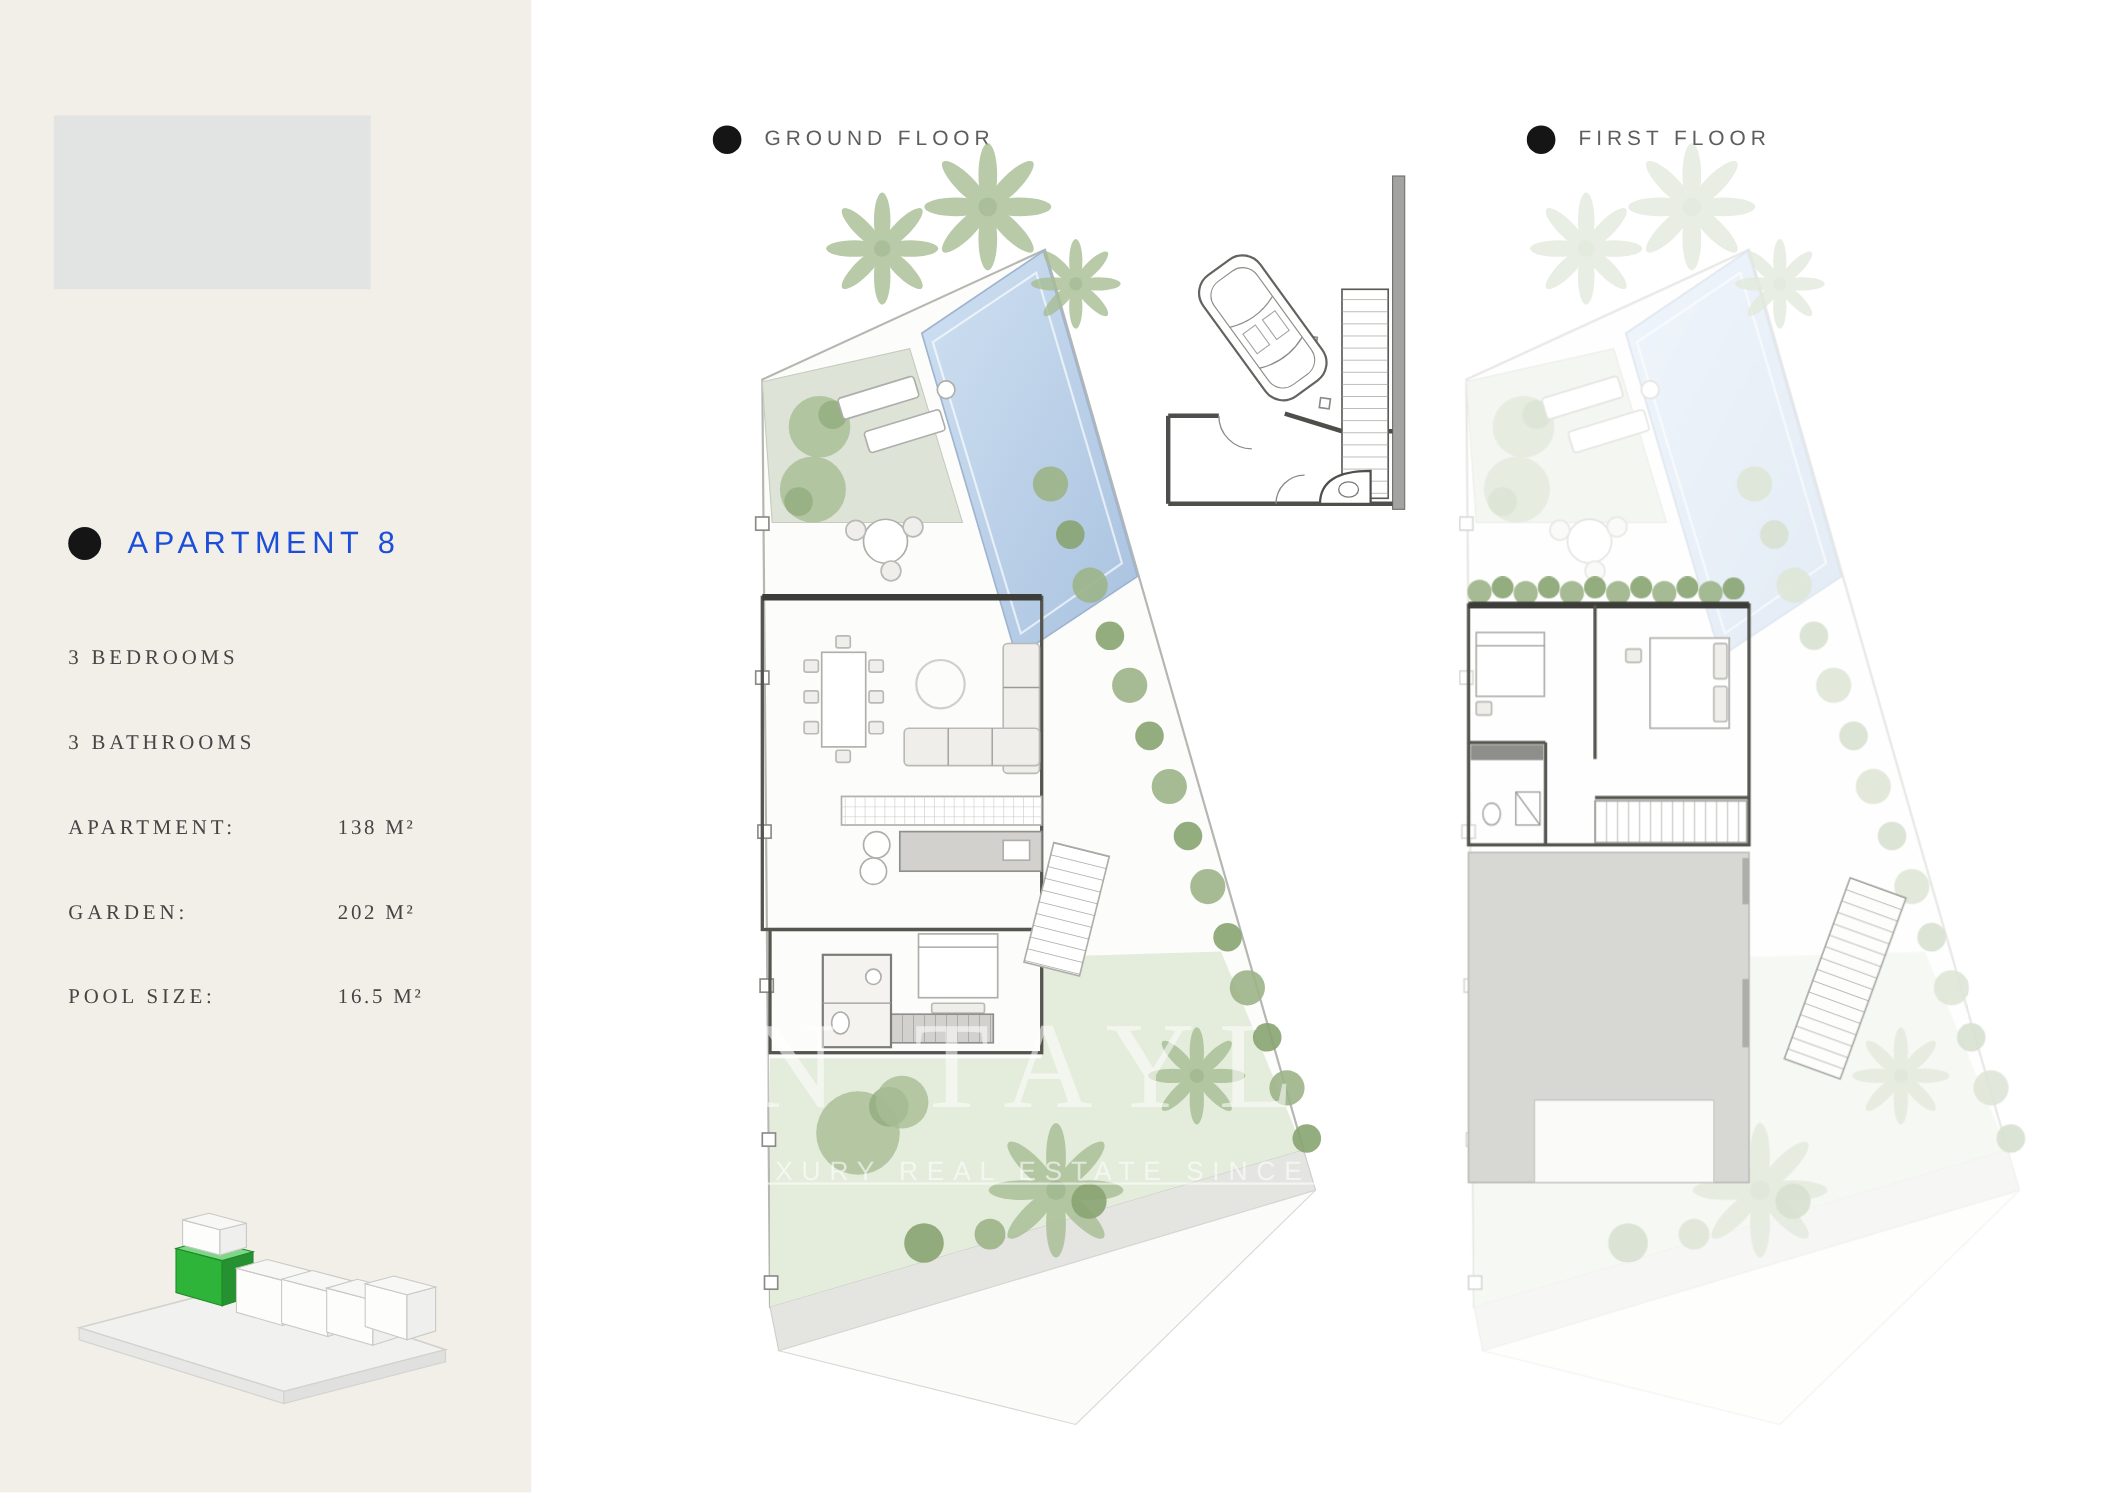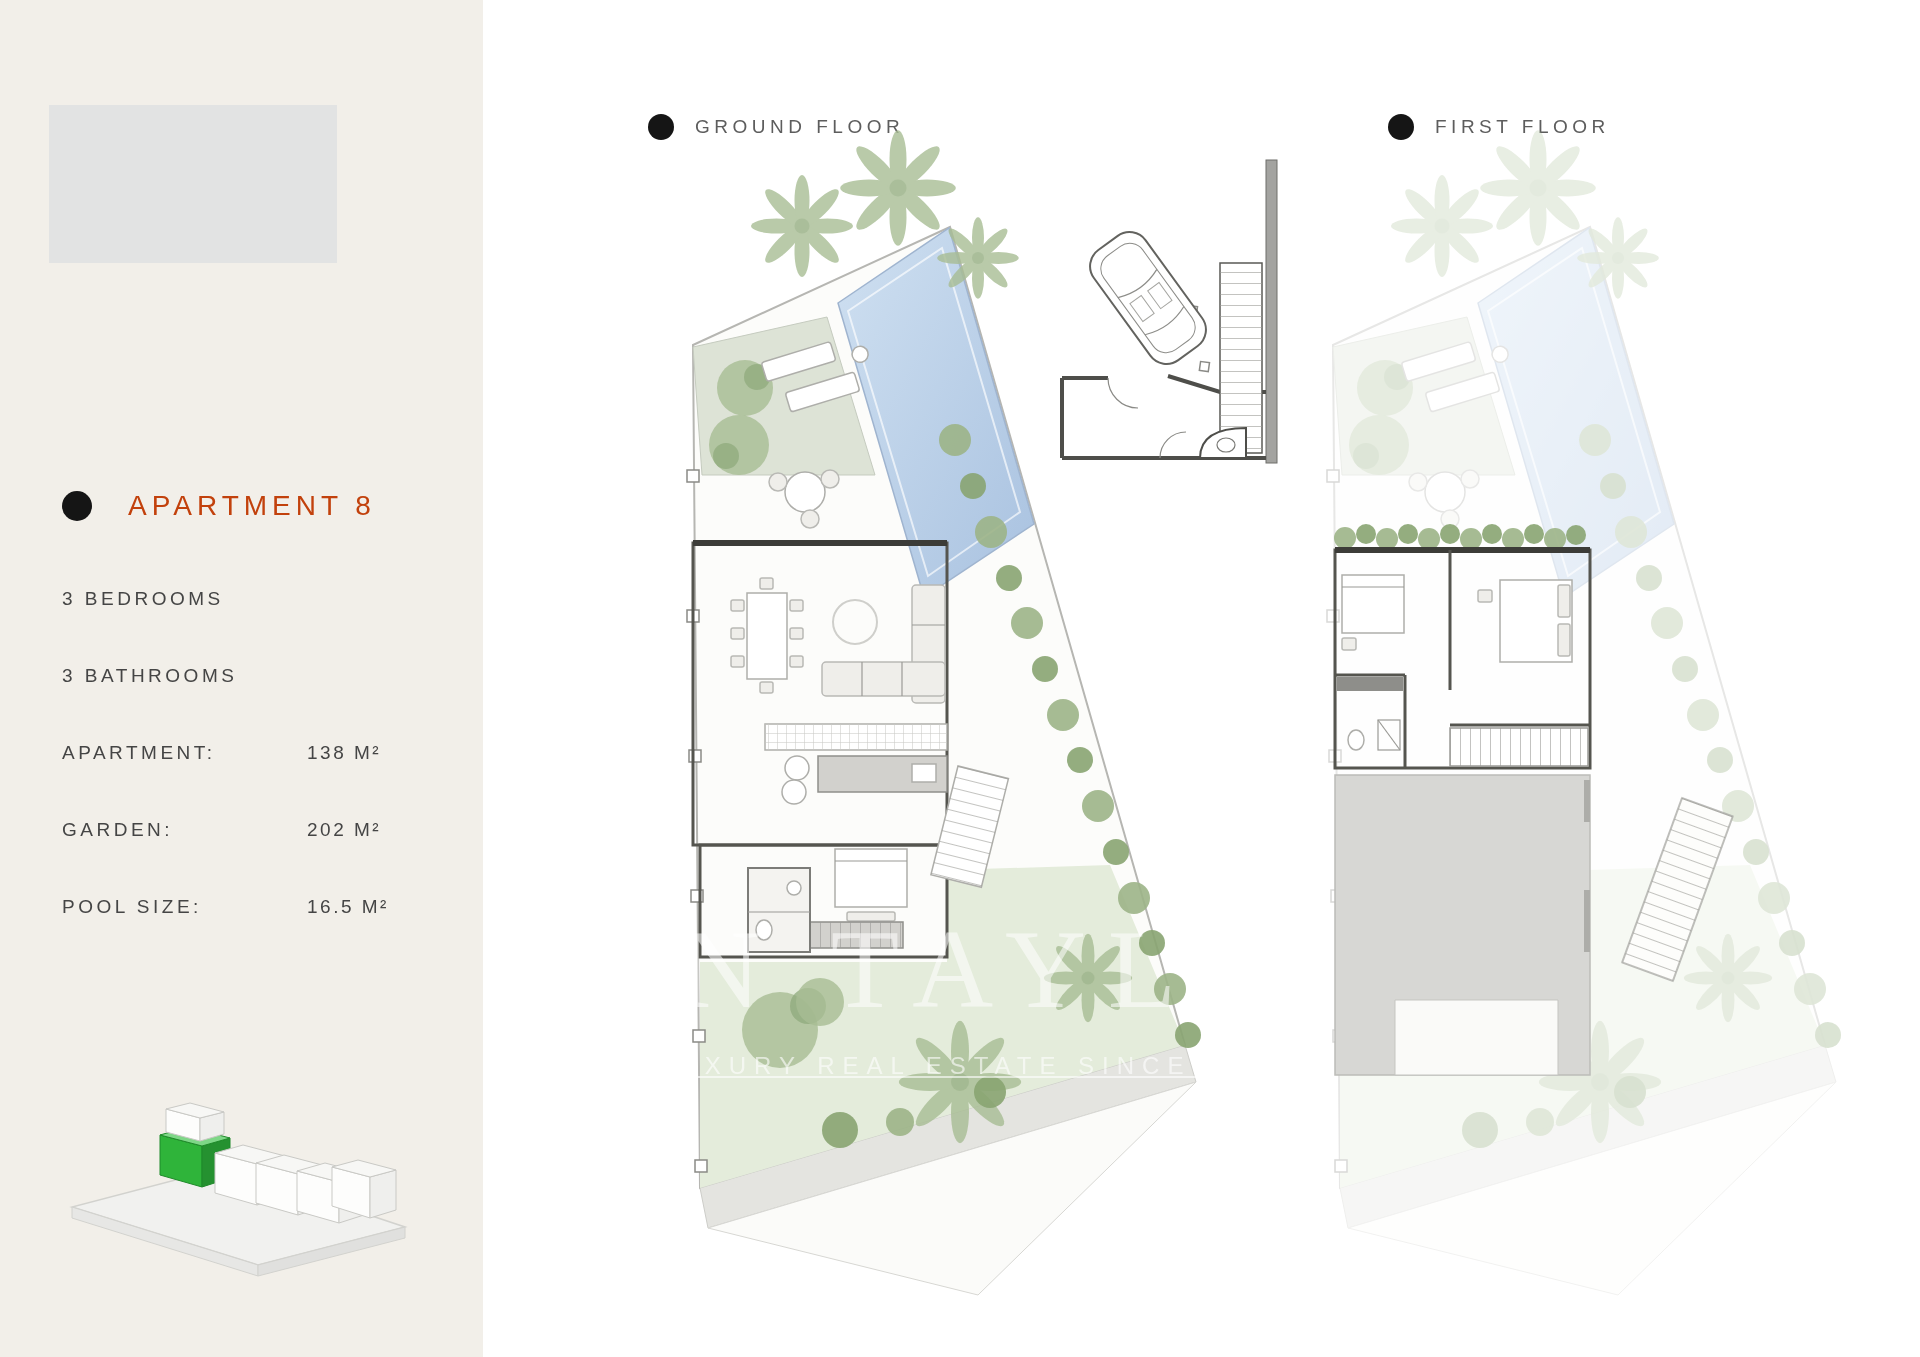--- a/index.html
+++ b/index.html
@@ -5,22 +5,22 @@
   html,body{margin:0;padding:0;background:#ffffff;}
   .page{position:relative;width:1920px;height:1357px;overflow:hidden;background:#ffffff;
         font-family:"Liberation Sans",sans-serif;color:#3f3f3f;}
   
   .sidebar{position:absolute;left:0;top:0;width:483px;height:1357px;background:var(--sidebar-bg,#f2efe9);}
   .logo-placeholder{position:absolute;left:49px;top:105px;width:288px;height:158px;background:var(--placeholder-gray,#e2e3e3);}
   .apartment-header{position:absolute;left:62px;top:478px;display:flex;align-items:center;gap:24px;}
   .dot{border-radius:50%;background:var(--bullet,#151515);flex:0 0 auto;}
   .dot-lg{width:30px;height:30px;}
   .dot-md{width:26px;height:26px;}
-  .apartment-title{margin:12px;font-size:28px;font-weight:400;letter-spacing:5px;color:#c2410c;white-space:nowrap;}
-  .specs{position:absolute;left:62px;top:588px;margin:0;padding:0;list-style:none;width:360px;}
+  .apartment-title{margin:0;font-size:28px;font-weight:400;letter-spacing:5px;color:#1d4ed8;white-space:nowrap;}
+  .specs{position:absolute;left:62px;top:588px;margin:0;padding:0;list-style:none;width:360px;font-family:Liberation Serif, serif;}
   .spec-row{position:relative;height:24px;margin-bottom:53px;font-size:19px;letter-spacing:3.5px;color:#454545;white-space:nowrap;}
   .spec-value{position:absolute;left:245px;top:0;letter-spacing:2.5px;}
   .building-iso{position:absolute;left:60px;top:1075px;width:350px;height:235px;}
   
   .floor-header{position:absolute;display:flex;align-items:center;gap:21px;font-size:19px;
                 letter-spacing:4.5px;color:#5d5d5d;white-space:nowrap;margin-top:12px;}
   .floor-header.ground{left:648px;top:102px;}
   .floor-header.first{left:1388px;top:102px;}
   
   .plan{position:absolute;}

